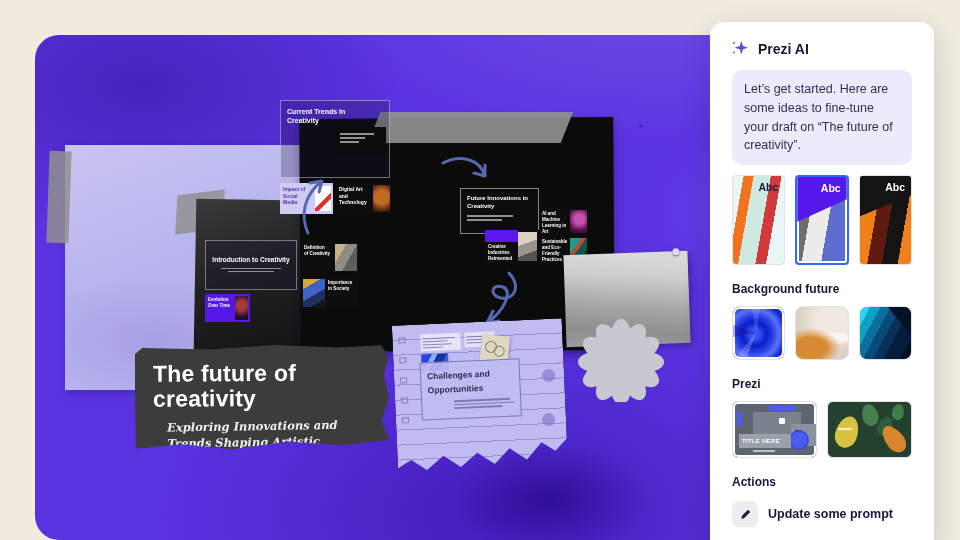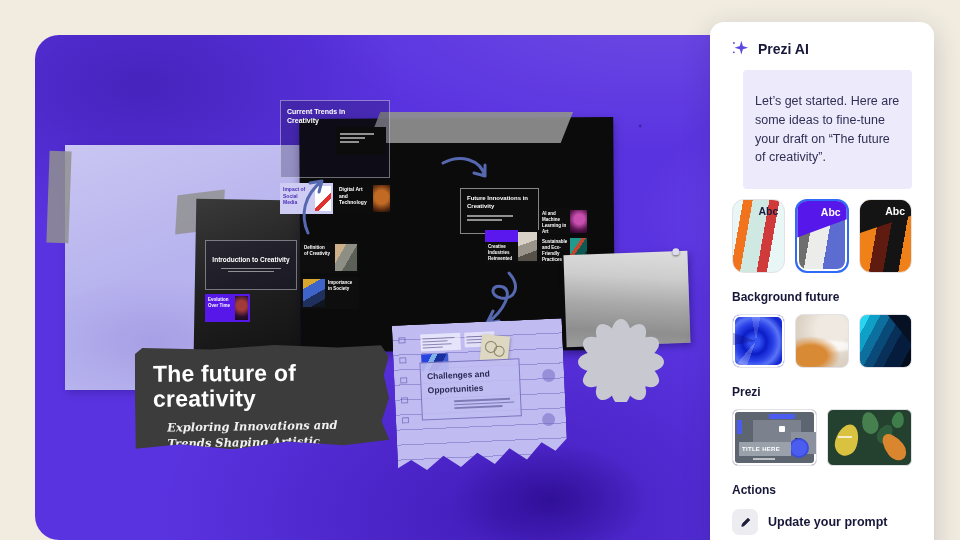--- a/index.html
+++ b/index.html
@@ -131,25 +131,25 @@
   .main-title{color:#fff;font-weight:bold;font-size:23px;line-height:1.1;padding:16px 0 0 18px;width:180px;
     letter-spacing:.2px;}
   .main-subtitle{color:#f0f0f0;font-family:"DejaVu Serif","Liberation Serif",serif;font-style:italic;font-weight:bold;
     font-size:11.5px;line-height:1.35;margin:7px 0 0 32px;width:200px;transform:rotate(-.5deg);}
 
   
   .sidebar{position:absolute;left:710px;top:22px;width:224px;height:540px;background:#fff;border-radius:14px;
     box-shadow:0 8px 28px rgba(40,30,90,.2);padding:18px 22px;box-sizing:border-box;}
   .ai-header{display:flex;align-items:flex-end;gap:9px;}
   .ai-name{font-size:14px;font-weight:bold;color:#17173a;}
-  .bubble{margin-top:13px;background:#edeafb;border-radius:4px;padding:22px 12px;
-    font-size:12.5px;line-height:1.5;color:#2f2f55;margin-left:11px;}
+  .bubble{margin-top:13px;background:#edeafb;border-radius:10px;padding:10px 12px;
+    font-size:12.5px;line-height:1.5;color:#2f2f55;}
   .section-label{margin-top:17px;font-size:12px;font-weight:bold;color:#17173a;}
   .row{display:flex;gap:10px;margin-top:10px;}
-  .swatch{width:54px;height:74px;border-radius:12px;position:relative;overflow:hidden;
+  .swatch{width:54px;height:90px;border-radius:4px;position:relative;overflow:hidden;
     border:1px solid #e2e2e8;box-sizing:border-box;cursor:pointer;}
   .swatch .abc{position:absolute;top:5px;right:6px;font-size:10.5px;font-weight:bold;}
   .swatch-light{background:linear-gradient(100deg,#e9f6f6 0 16%,#f2731d 16% 31%,#cfe9e2 31% 57%,#d13a3a 57% 73%,#e9f6f6 73%);}
   .swatch-light .abc{color:#1a1a3e;}
   .swatch-purple{background:linear-gradient(100deg,#6f6f6f 0 30%,#ececea 30% 60%,#5c6cd0 60%);}
   .swatch-purple::before{content:"";position:absolute;inset:0;background:#5617ea;
     clip-path:polygon(0 0,100% 0,100% 26%,0 52%);}
   .swatch-purple .abc{color:#fff;z-index:2;}
   .swatch-dark{background:linear-gradient(100deg,#171717 0 10%,#f08018 10% 34%,#5f1b10 34% 56%,#141414 56% 80%,#f08018 80%);}
   .swatch-dark::before{content:"";position:absolute;inset:0;background:#141414;
@@ -409,16 +409,16 @@
       </div>
     </div>
 
     <div class="section-label">Actions</div>
     <div class="action-row">
       <div class="action-icon">
         <svg width="13" height="13" viewBox="0 0 16 16">
           <path d="M3.5 12.5 L4.3 9.4 L11 2.7 L13.3 5 L6.6 11.7 Z M3.5 12.5 L6 12" fill="#1d1d38" stroke="#1d1d38" stroke-width="1"></path>
         </svg>
       </div>
-      <span class="action-label">Update your prompt</span>
+      <span class="action-label">Update some prompt</span>
     </div>
   </div>
 </div>
 
 </body></html>

